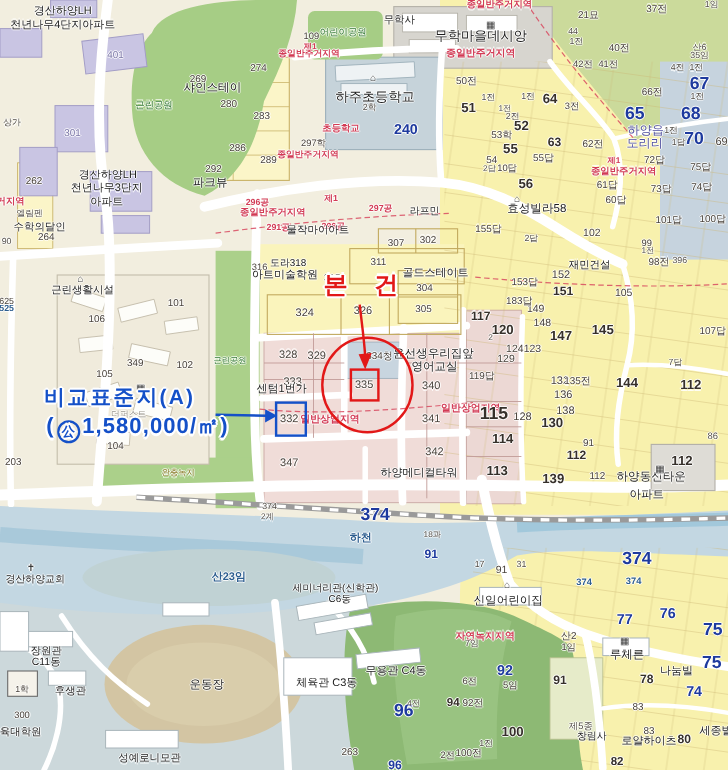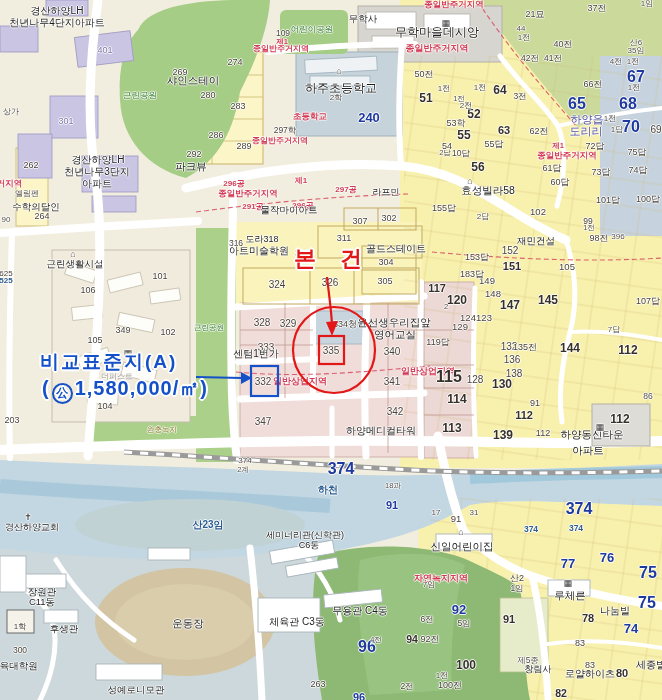--- a/index.html
+++ b/index.html
@@ -374,21 +374,21 @@
       <span class="lb n" style="left: 517px; top: 588px; font-size: 8.5px;">1임</span>
       <span class="lb nb" style="left: 509px; top: 619px; font-size: 11px;">91</span>
       <span class="lb n" style="left: 427px; top: 619px; font-size: 8.5px;">6전</span>
       <span class="lb n" style="left: 464px; top: 623px; font-size: 8.5px;">5임</span>
       <span class="lb nb" style="left: 412px; top: 639px; font-size: 10.5px;">94</span>
       <span class="lb n" style="left: 430px; top: 639px; font-size: 9px;">92전</span>
       <span class="lb nv" style="left: 367px; top: 647px;">96</span>
       <span class="lb nms" style="left: 376px; top: 640px; font-size: 7.5px;">4전</span>
       <span class="lb nb" style="left: 466px; top: 665px; font-size: 12px;">100</span>
       <span class="lb n" style="left: 407px; top: 686px; font-size: 8.5px;">2전</span>
-      <span class="lb n" style="left: 426px; top: 685px; font-size: 9px; margin-left: 24px;">100전</span>
+      <span class="lb n" style="left: 426px; top: 685px; font-size: 9px;">100전</span>
       <span class="lb nms" style="left: 442px; top: 676px;">1전</span>
       <span class="lb nv" style="left: 359px; top: 697px; font-size: 11px;">96</span>
       <span class="lb nv" style="left: 568px; top: 563px; font-size: 13px;">77</span>
       <span class="lb nv" style="left: 607px; top: 557px; font-size: 13px;">76</span>
       <span class="lb nv" style="left: 648px; top: 573px;">75</span>
       <span class="lb nv" style="left: 647px; top: 603px;">75</span>
       <span class="lb nv" style="left: 631px; top: 628px; font-size: 13px;">74</span>
       <span class="lb nb" style="left: 588px; top: 618px;">78</span>
       <span class="lb nm" style="left: 570px; top: 595px; font-size: 10.5px;">루체른</span>
       <span class="lb nm" style="left: 615px; top: 611px; font-size: 10px;">나눔빌</span>

